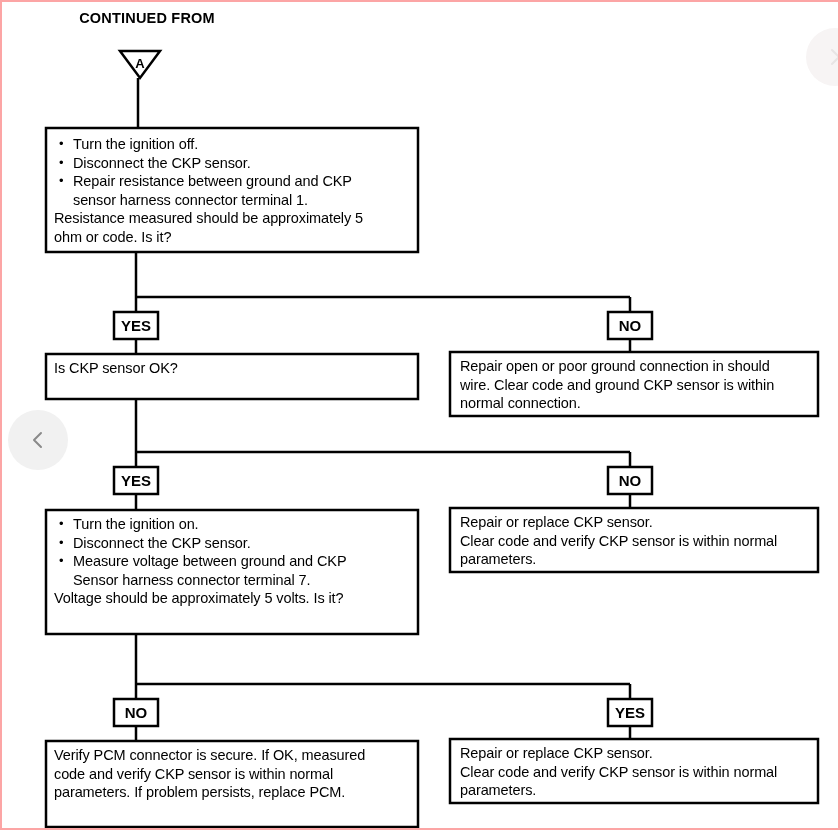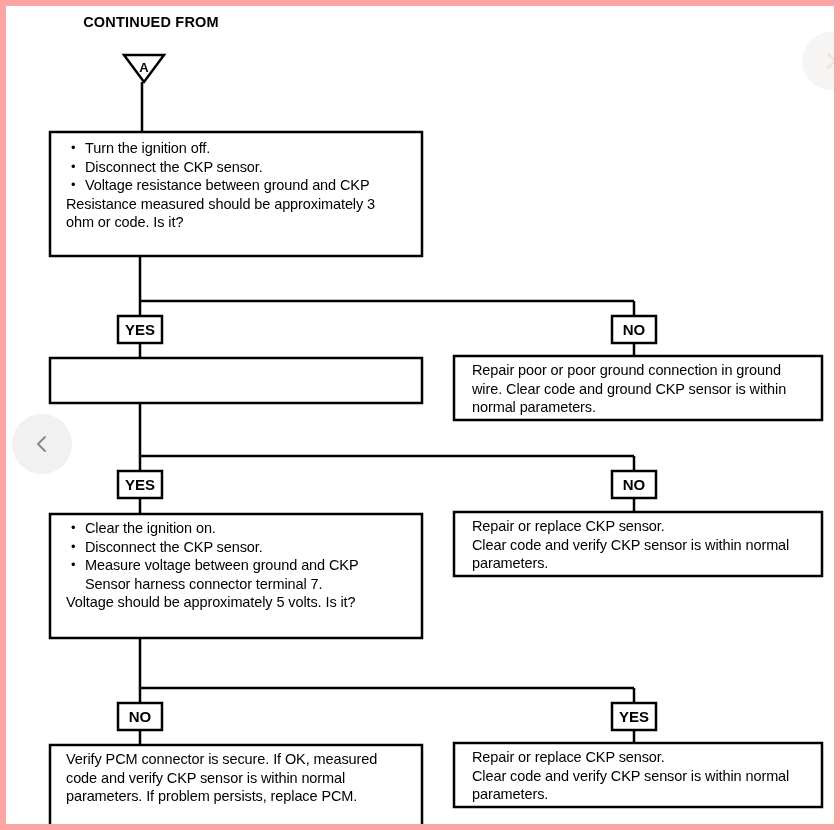--- a/index.html
+++ b/index.html
@@ -10,38 +10,37 @@
   }
   body {
     font-family: "Liberation Sans", sans-serif;
   }
   #page {
     position: relative;
     width: 840px;
     height: 830px;
     background: #ffffff;
     box-sizing: border-box;
-    border: 6px solid #fca5a5;
+    border: 2px solid #fca5a5;
     overflow: hidden;
   }
   #chart-svg {
     position: absolute;
     left: 0;
     top: 0;
     width: 840px;
     height: 830px;
   }
   
   .boxtext {
     font-family: "Liberation Sans", sans-serif;
     font-size: 14.5px;
     line-height: 18.5px;
     color: #000000;
     letter-spacing: -0.1px;
-    margin-left: 8px;
   }
   .boxtext .bullet-line {
     position: relative;
     padding-left: 19px;
   }
   .boxtext .bullet-line::before {
     content: "\2022";
     position: absolute;
     left: 5px;
     top: 0;
@@ -120,71 +119,73 @@
 
     <polygon points="118,49 158,49 138,76" fill="#ffffff" stroke="#000000" stroke-width="2.5"></polygon>
     <text x="138" y="66" text-anchor="middle" class="conn-letter">A</text>
     <line x1="136" y1="76" x2="136" y2="126" stroke="#000000" stroke-width="2.5"></line>
 
     <rect x="44" y="126" width="372" height="124" fill="#ffffff" stroke="#000000" stroke-width="2.5"></rect>
     <foreignObject x="52" y="133" width="360" height="116">
       <div xmlns="http://www.w3.org/1999/xhtml" class="boxtext">
           <div class="bullet-line">Turn the ignition off.</div>
           <div class="bullet-line">Disconnect the CKP sensor.</div>
-          <div class="bullet-line">Voltage resistance between ground and CKP</div>
-          <div class="plain-line">Resistance measured should be approximately 3</div>
+          <div class="bullet-line">Repair resistance between ground and CKP</div>
+          <div class="cont-line">sensor harness connector terminal 1.</div>
+          <div class="plain-line">Resistance measured should be approximately 5</div>
           <div class="plain-line">ohm or code. Is it?</div>
         </div>
     </foreignObject>
 
     <line x1="134" y1="250" x2="134" y2="310" stroke="#000000" stroke-width="2.5"></line>
     <line x1="134" y1="295" x2="628" y2="295" stroke="#000000" stroke-width="2.5"></line>
     <line x1="628" y1="295" x2="628" y2="310" stroke="#000000" stroke-width="2.5"></line>
 
     <rect x="112" y="310" width="44" height="27" fill="#ffffff" stroke="#000000" stroke-width="2.5"></rect>
     <text x="134" y="329" text-anchor="middle" class="yn-label">YES</text>
 
     <rect x="606" y="310" width="44" height="27" fill="#ffffff" stroke="#000000" stroke-width="2.5"></rect>
     <text x="628" y="329" text-anchor="middle" class="yn-label">NO</text>
 
     <line x1="134" y1="337" x2="134" y2="352" stroke="#000000" stroke-width="2.5"></line>
     <line x1="628" y1="337" x2="628" y2="350" stroke="#000000" stroke-width="2.5"></line>
 
     <rect x="44" y="352" width="372" height="45" fill="#ffffff" stroke="#000000" stroke-width="2.5"></rect>
     <foreignObject x="52" y="357" width="360" height="40">
       <div xmlns="http://www.w3.org/1999/xhtml" class="boxtext">
+          <div class="plain-line">Is CKP sensor OK?</div>
         </div>
     </foreignObject>
 
     <rect x="448" y="350" width="368" height="64" fill="#ffffff" stroke="#000000" stroke-width="2.5"></rect>
     <foreignObject x="458" y="355" width="356" height="60">
       <div xmlns="http://www.w3.org/1999/xhtml" class="boxtext">
-          <div class="plain-line">Repair poor or poor ground connection in ground</div>
+          <div class="plain-line">Repair open or poor ground connection in should</div>
           <div class="plain-line">wire. Clear code and ground CKP sensor is within</div>
-          <div class="plain-line">normal parameters.</div>
+          <div class="plain-line">normal connection.</div>
         </div>
     </foreignObject>
 
     <line x1="134" y1="397" x2="134" y2="465" stroke="#000000" stroke-width="2.5"></line>
     <line x1="134" y1="450" x2="628" y2="450" stroke="#000000" stroke-width="2.5"></line>
     <line x1="628" y1="450" x2="628" y2="465" stroke="#000000" stroke-width="2.5"></line>
 
     <rect x="112" y="465" width="44" height="27" fill="#ffffff" stroke="#000000" stroke-width="2.5"></rect>
     <text x="134" y="484" text-anchor="middle" class="yn-label">YES</text>
 
     <rect x="606" y="465" width="44" height="27" fill="#ffffff" stroke="#000000" stroke-width="2.5"></rect>
     <text x="628" y="484" text-anchor="middle" class="yn-label">NO</text>
 
     <line x1="134" y1="492" x2="134" y2="508" stroke="#000000" stroke-width="2.5"></line>
     <line x1="628" y1="492" x2="628" y2="506" stroke="#000000" stroke-width="2.5"></line>
 
     <rect x="44" y="508" width="372" height="124" fill="#ffffff" stroke="#000000" stroke-width="2.5"></rect>
     <foreignObject x="52" y="513" width="360" height="120">
       <div xmlns="http://www.w3.org/1999/xhtml" class="boxtext">
-          <div class="bullet-line">Clear the ignition on.</div>
+          <div class="bullet-line">Turn the ignition on.</div>
           <div class="bullet-line">Disconnect the CKP sensor.</div>
           <div class="bullet-line">Measure voltage between ground and CKP</div>
           <div class="cont-line">Sensor harness connector terminal 7.</div>
           <div class="plain-line">Voltage should be approximately 5 volts. Is it?</div>
         </div>
     </foreignObject>
 
     <rect x="448" y="506" width="368" height="64" fill="#ffffff" stroke="#000000" stroke-width="2.5"></rect>
     <foreignObject x="458" y="511" width="356" height="60">
       <div xmlns="http://www.w3.org/1999/xhtml" class="boxtext">

